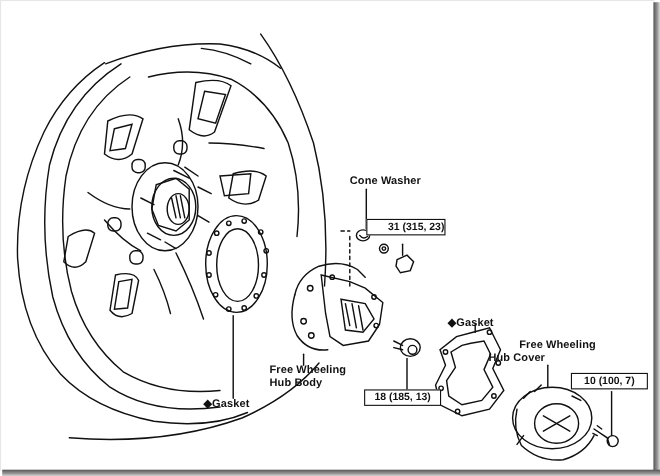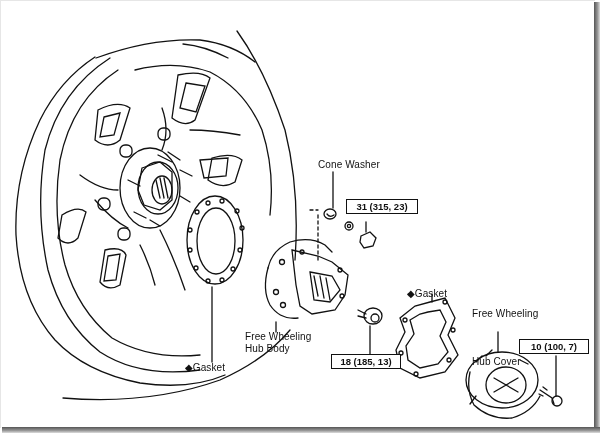--- a/index.html
+++ b/index.html
@@ -1,21 +1,21 @@
 <!DOCTYPE html>
 <html><head>
 <meta charset="utf-8">
 <style>
   html, body { margin: 0; padding: 0; background: #ffffff; }
   body { width: 600px; height: 433px; position: relative; overflow: hidden; font-family: "Liberation Sans", sans-serif; }
   .frame { position: absolute; left: 0; top: 0; width: 594px; height: 427px; background: #fff; border-top: 1px solid #e6e6e6; border-left: 1px solid #e6e6e6; }
   .shadow-r { position: absolute; left: 594px; top: 2px; width: 6px; height: 431px; background: linear-gradient(to right, #555, #999 60%, #ddd); }
   .shadow-b { position: absolute; left: 2px; top: 427px; width: 598px; height: 6px; background: linear-gradient(to bottom, #555, #999 60%, #ddd); }
   svg.drawing { position: absolute; left: 0; top: 0; }
-  .lbl { position: absolute; font-size: 10px; font-weight: normal; color: #111; line-height: 11px; white-space: nowrap; letter-spacing: 0.1px; }
+  .lbl { position: absolute; font-size: 10px; font-weight: bold; color: #111; line-height: 11px; white-space: nowrap; letter-spacing: 0.1px; }
   .box { position: absolute; border: 1.4px solid #111; background: #fff; font-size: 9.5px; font-weight: bold; color: #111; text-align: center; line-height: 13px; height: 13px; white-space: nowrap; }
   .dia { font-size: 10px; }
 </style>
 </head>
 <body>
 
 <div class="frame"></div>
 <div class="shadow-r"></div>
 <div class="shadow-b"></div>
 
@@ -142,27 +142,27 @@
 
   <g>
     <path d="M540 390 L552 398 L554 404"></path>
     <ellipse cx="557" cy="401" rx="5" ry="5"></ellipse>
     <path d="M543 387 L547 390 M539 394 L543 396"></path>
     <line x1="556" y1="356" x2="556" y2="396"></line>
   </g>
 </svg>
 
 <div class="lbl" style="left:318px;top:159px;">Cone Washer</div>
-<div class="box" style="left:346px;top:199px;width:70px;">31 (315, 23)</div>
+<div class="box" style="left:333px;top:199px;width:70px;text-align:right;">31 (315, 23)</div>
 
 <div class="lbl" style="left:245px;top:331px;">Free Wheeling</div>
 <div class="lbl" style="left:245px;top:343px;text-align:right;">Hub Body</div>
 
 <div class="lbl" style="left:185px;top:362px;"><span class="dia">◆</span><span>Gasket</span></div>
 
 <div class="box" style="left:331px;top:354px;width:68px;">18 (185, 13)</div>
 
 <div class="lbl" style="left:407px;top:288px;"><span class="dia">◆</span><span>Gasket</span></div>
 
 <div class="lbl" style="left:472px;top:308px;">Free Wheeling</div>
-<div class="lbl" style="left:472px;top:320px;margin-top:36px;">Hub Cover</div>
+<div class="lbl" style="left:444px;top:320px;">Hub Cover</div>
 
 <div class="box" style="left:519px;top:339px;width:68px;">10 (100, 7)</div>
 
 </body></html>

